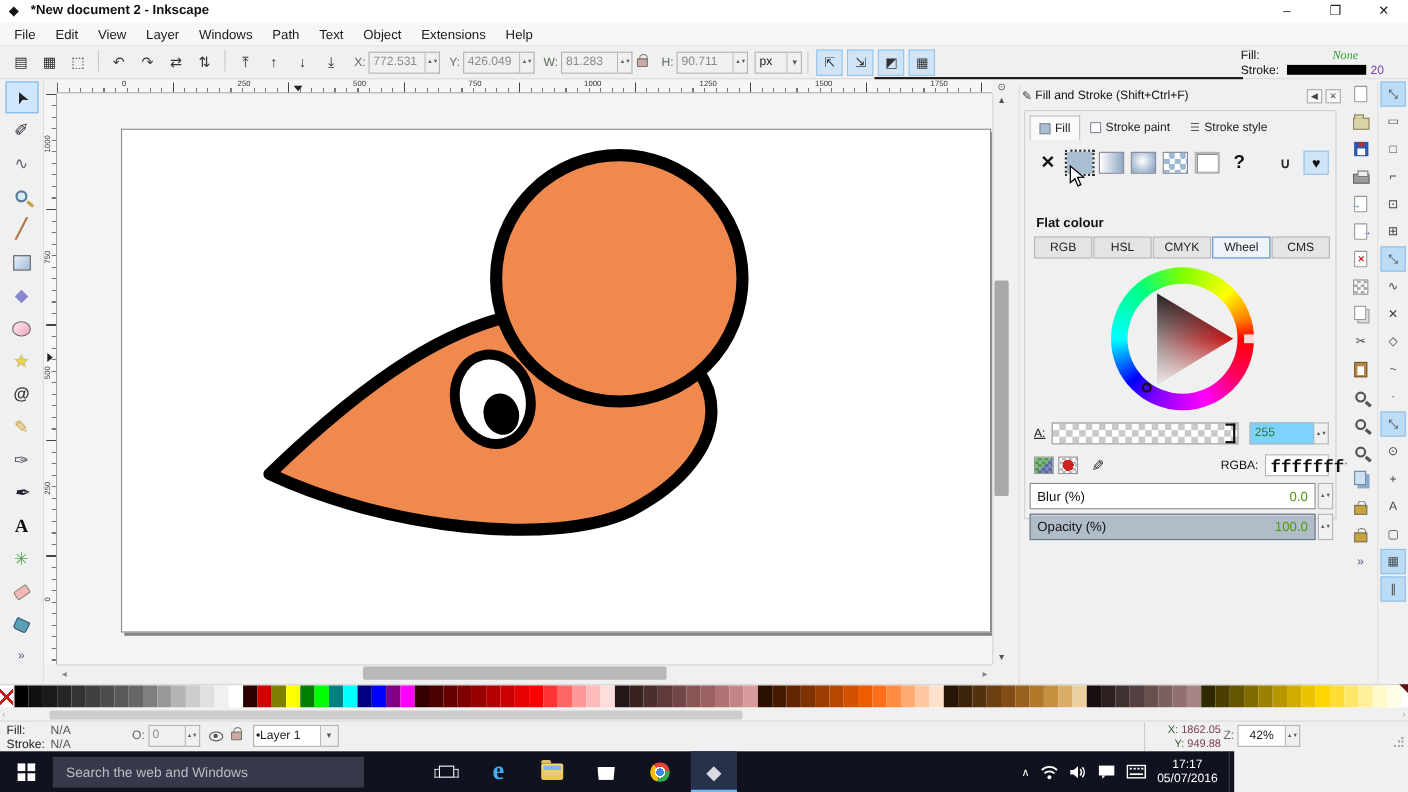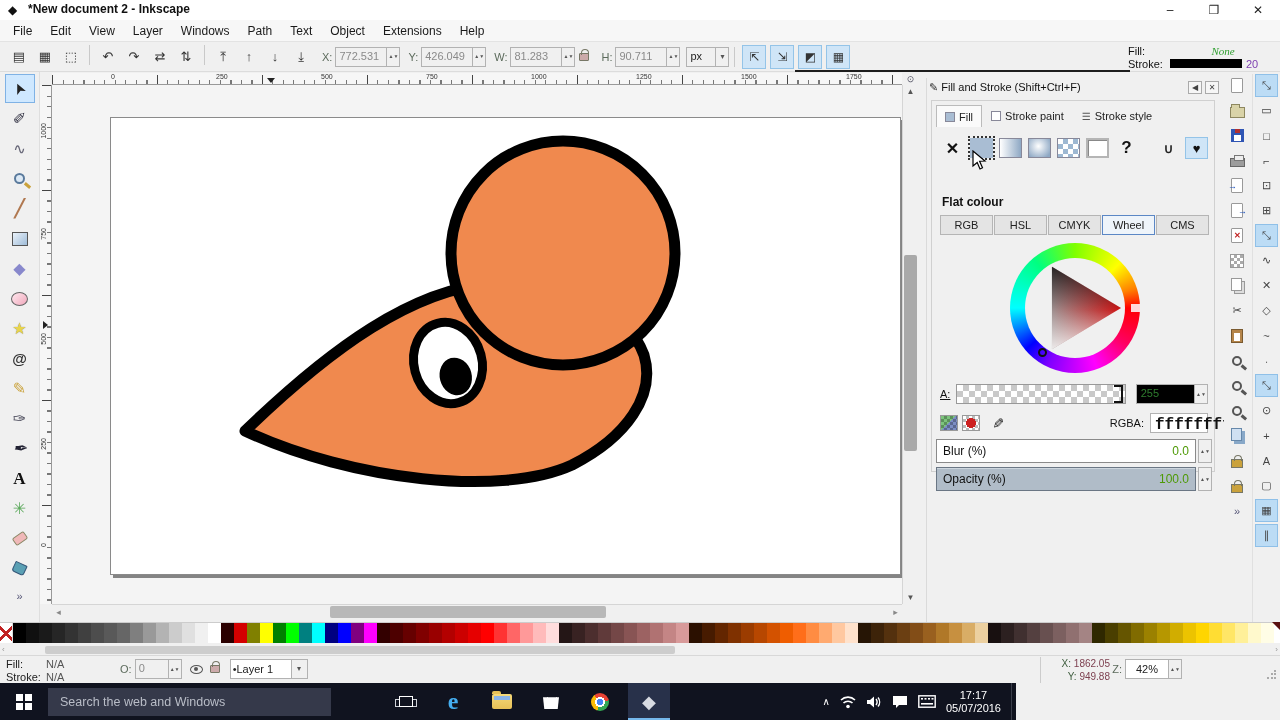--- a/index.html
+++ b/index.html
@@ -110,21 +110,21 @@
   #wheel-hole { position:absolute; left:15px; top:15px; width:100px; height:100px; border-radius:50%; background:#f0f0f0; }
   #wheel-tri { position:absolute; left:17px; top:17px; width:96px; height:96px;
     clip-path:polygon(98% 50%, 26% 7%, 26% 93%);
     background:linear-gradient(to bottom,rgba(0,0,0,0.88),rgba(100,100,100,0) 52%,rgba(255,255,255,0.95)),linear-gradient(to right,#9a9a9a 20%,#cc1515 97%); }
   #wheel-notch { position:absolute; left:121px; top:61px; width:9px; height:8px; background:#fff; opacity:.85; }
   #wheel-marker { position:absolute; left:28px; top:105px; width:9px; height:9px; border:2px solid #111; border-radius:50%; background:transparent; }
   #alpha-row { position:absolute; left:8px; top:282px; width:268px; height:22px; display:flex; align-items:center; }
   #alpha-label { font-size:11px; color:#111; width:16px; text-decoration:underline; }
   #alpha-slider { width:172px; height:20px; border:1px solid #999; background:repeating-conic-gradient(#c9c9c9 0 25%,#ffffff 0 50%); background-size:12px 12px; position:relative; }
   #alpha-handle { position:absolute; right:2px; top:0px; width:9px; height:18px; border:2px solid #111; border-left:none; }
-  #alpha-field { width:60px; height:20px; border:1px solid #b2b2b2; background:#000000; font-size:11px; color:#2e7d2e; padding:2px 4px; margin-left:10px; }
+  #alpha-field { width:60px; height:20px; border:1px solid #b2b2b2; background:#7dd3fc; font-size:11px; color:#2e7d2e; padding:2px 4px; margin-left:10px; }
   #swatch-row { position:absolute; left:8px; top:312px; width:268px; height:20px; display:flex; align-items:center; }
   .mini-sw { width:18px; height:16px; border:1px solid #999; margin-right:4px; }
   .mini-sw1 { background:linear-gradient(135deg,#7cc47c 0 50%,#7c8ec4 50% 100%),repeating-conic-gradient(#bbb 0 25%,#fff 0 50%); background-size:100% 100%,6px 6px; background-blend-mode:multiply; }
   .mini-sw2 { background:radial-gradient(circle,#cc2222 0 5px,transparent 5px),repeating-conic-gradient(#bbb 0 25%,#fff 0 50%); background-size:100% 100%,6px 6px; }
   #dropper { font-size:14px; color:#222; margin-left:8px; transform:rotate(90deg); }
   #rgba-label { position:absolute; right:64px; font-size:11px; color:#111; }
   #rgba-field { position:absolute; right:0; width:58px; height:20px; border:1px solid #b2b2b2; background:#fff; font-size:16px; font-weight:bold; font-family:"Liberation Mono",monospace; color:#111; padding:2px 4px; }
   .slider-row { position:absolute; left:4px; width:276px; height:24px; }
   .slider-box { position:absolute; left:0; top:0; width:260px; height:24px; border:1px solid #8a8a8a; background:#fff; font-size:12px; color:#111; display:flex; align-items:center; justify-content:space-between; padding:0 6px; }
   .slider-box.filled { background:#b0bcc8; border:1px solid #6a7684; box-shadow:inset 0 1px 0 #cdd6de; }
@@ -178,21 +178,21 @@
   #layer-select { width:62px; height:20px; background:#fff; border:1px solid #b2b2b2; display:flex; align-items:center; font-size:11px; padding:0 2px; margin-left:6px; }
   #layer-dd { width:16px; height:20px; border:1px solid #b2b2b2; border-left:none; background:#f0f0f0; text-align:center; line-height:18px; font-size:8px; color:#555; }
   #sb-msg { position:absolute; left:295px; top:7px; font-size:11.5px; color:#1a1a1a; }
   #sb-xy { position:absolute; right:170px; top:1px; width:70px; text-align:right; font-size:10px; line-height:13px; border-left:1px solid #ccc; padding-left:6px; }
   #sb-xy .xl { color:#3d5c3d; }
   #sb-xy .xv { color:#7d4050; }
   #sb-z { position:absolute; right:98px; top:3px; display:flex; align-items:center; }
   #sb-z .zfld { width:44px; height:20px; background:#fff; border:1px solid #b2b2b2; text-align:center; line-height:18px; font-size:11px; color:#222; }
   #sb-grip { position:absolute; right:4px; bottom:3px; width:10px; height:10px; background:radial-gradient(circle at 2px 8px,#aaa 1px,transparent 1.2px),radial-gradient(circle at 6px 8px,#aaa 1px,transparent 1.2px),radial-gradient(circle at 6px 4px,#aaa 1px,transparent 1.2px),radial-gradient(circle at 9px 8px,#aaa 1px,transparent 1.2px),radial-gradient(circle at 9px 4px,#aaa 1px,transparent 1.2px),radial-gradient(circle at 9px 1px,#aaa 1px,transparent 1.2px); }
   
-  #taskbar { position:absolute; left:0; top:683px; width:1016px; height:37px; background:#10131f; }
+  #taskbar { position:absolute; left:0; top:683px; width:1122px; height:37px; background:#10131f; }
   #start-btn { position:absolute; left:0; top:0; width:48px; height:37px; display:flex; align-items:center; justify-content:center; }
   .win-logo { width:16px; height:16px; display:grid; grid-template-columns:7px 7px; grid-template-rows:7px 7px; gap:2px; }
   .win-logo span { background:#fff; }
   #search-box { position:absolute; left:48px; top:5px; width:283px; height:28px; background:#35394a; display:flex; align-items:center; padding-left:12px; }
   #search-box .ph { font-size:12.5px; color:#b9bdc7; }
   .tb-icon { position:absolute; top:0; width:42px; height:37px; display:flex; align-items:center; justify-content:center; }
   .tb-icon.active { background:#28314a; box-shadow:inset 0 -2px 0 #76b9ed; }
   .tv-ic { width:14px; height:11px; border:1.5px solid #fff; position:relative; }
   .tv-ic:before { content:""; position:absolute; left:-5px; top:2px; width:3px; height:6px; border:1.5px solid #cfd2d8; border-right:none; }
   .tv-ic:after { content:""; position:absolute; right:-5px; top:2px; width:3px; height:6px; border:1.5px solid #cfd2d8; border-left:none; }

